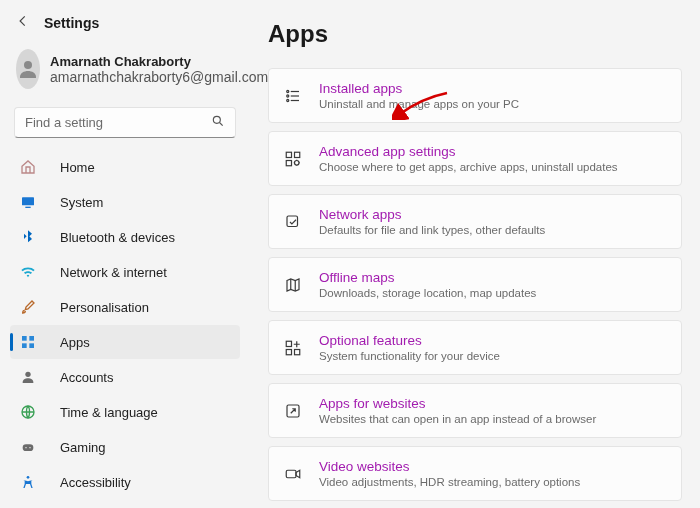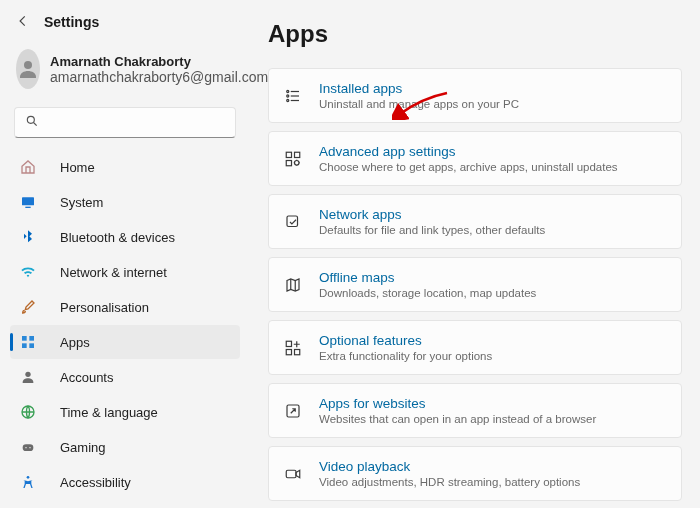--- a/index.html
+++ b/index.html
@@ -18,21 +18,21 @@
     height: 100%;
   }
   .sidebar {
     width: 248px;
     padding: 10px 8px 10px 10px;
     display: flex;
     flex-direction: column;
   }
   .back-row {
     display: flex;
-    align-items: flex-start;
+    align-items: center;
     gap: 14px;
     padding: 4px 6px 12px 6px;
   }
   .back-arrow {
     width: 14px; height: 14px;
     stroke: #444;
   }
   .back-title {
     font-size: 14px;
     font-weight: 600;
@@ -118,21 +118,21 @@
     margin-bottom: 8px;
     display: flex;
     align-items: center;
     gap: 16px;
   }
   .card-icon {
     width: 20px; height: 20px;
     display: flex; align-items:center; justify-content:center;
     color:#3a3a3a;
   }
-  .card-title { font-size: 13.5px; font-weight: 400; color:#0369a1; }
+  .card-title { font-size: 13.5px; font-weight: 400; color:#a21caf; }
   .card-sub { font-size: 11.5px; color:#6b6b6b; margin-top:2px; }
   .arrow-annot {
     position: absolute;
     left: 392px;
     top: 90px;
     pointer-events: none;
   }
   .arrow-annot svg { width: 60px; height: 30px; }
 </style>
 </head>
@@ -156,20 +156,21 @@
             <path d="M4 20c0-4 4-6 8-6s8 2 8 6v1H4z"></path>
           </svg>
       </div>
       <div>
         <div class="user-name">Amarnath Chakraborty</div>
         <div class="user-email">amarnathchakraborty6@gmail.com</div>
       </div>
     </div>
 
     <div class="search-box">
+      <input type="text" placeholder="Find a setting" style="">
       <span>
         <svg width="14" height="14" viewBox="0 0 24 24" fill="none" stroke="#555" stroke-width="2">
             <circle cx="10" cy="10" r="6"></circle>
             <path d="M20 20l-5-5"></path>
           </svg>
       </span>
     </div>
 
     <nav class="nav">
       <div class="nav-item">
@@ -336,21 +337,21 @@
       <span class="card-icon">
           <svg width="18" height="18" viewBox="0 0 24 24" fill="none" stroke="#3a3a3a" stroke-width="1.6">
             <rect x="3" y="3" width="7" height="7"></rect>
             <rect x="3" y="14" width="7" height="7"></rect>
             <rect x="14" y="14" width="7" height="7"></rect>
             <path d="M17 3v8M13 7h8"></path>
           </svg>
         </span>
       <div>
         <div class="card-title">Optional features</div>
-        <div class="card-sub">Extra functionality for your options</div>
+        <div class="card-sub">System functionality for your device</div>
       </div>
     </div>
 
     <div class="card">
       <span class="card-icon">
           <svg width="18" height="18" viewBox="0 0 24 24" fill="none" stroke="#3a3a3a" stroke-width="1.6">
             <rect x="4" y="4" width="16" height="16" rx="2"></rect>
             <path d="M9 15l6-6M11 9h4v4"></path>
           </svg>
         </span>
@@ -361,21 +362,21 @@
     </div>
 
     <div class="card">
       <span class="card-icon">
           <svg width="18" height="18" viewBox="0 0 24 24" fill="none" stroke="#3a3a3a" stroke-width="1.6">
             <rect x="3" y="7" width="13" height="10" rx="2"></rect>
             <path d="M16 10l5-3v10l-5-3z"></path>
           </svg>
         </span>
       <div>
-        <div class="card-title">Video playback</div>
+        <div class="card-title">Video websites</div>
         <div class="card-sub">Video adjustments, HDR streaming, battery options</div>
       </div>
     </div>
   </main>
 </div>
 
 <div class="arrow-annot">
   <svg viewBox="0 0 60 30">
       <defs>
         <marker id="ah" markerWidth="8" markerHeight="8" refX="2" refY="4" orient="auto">

